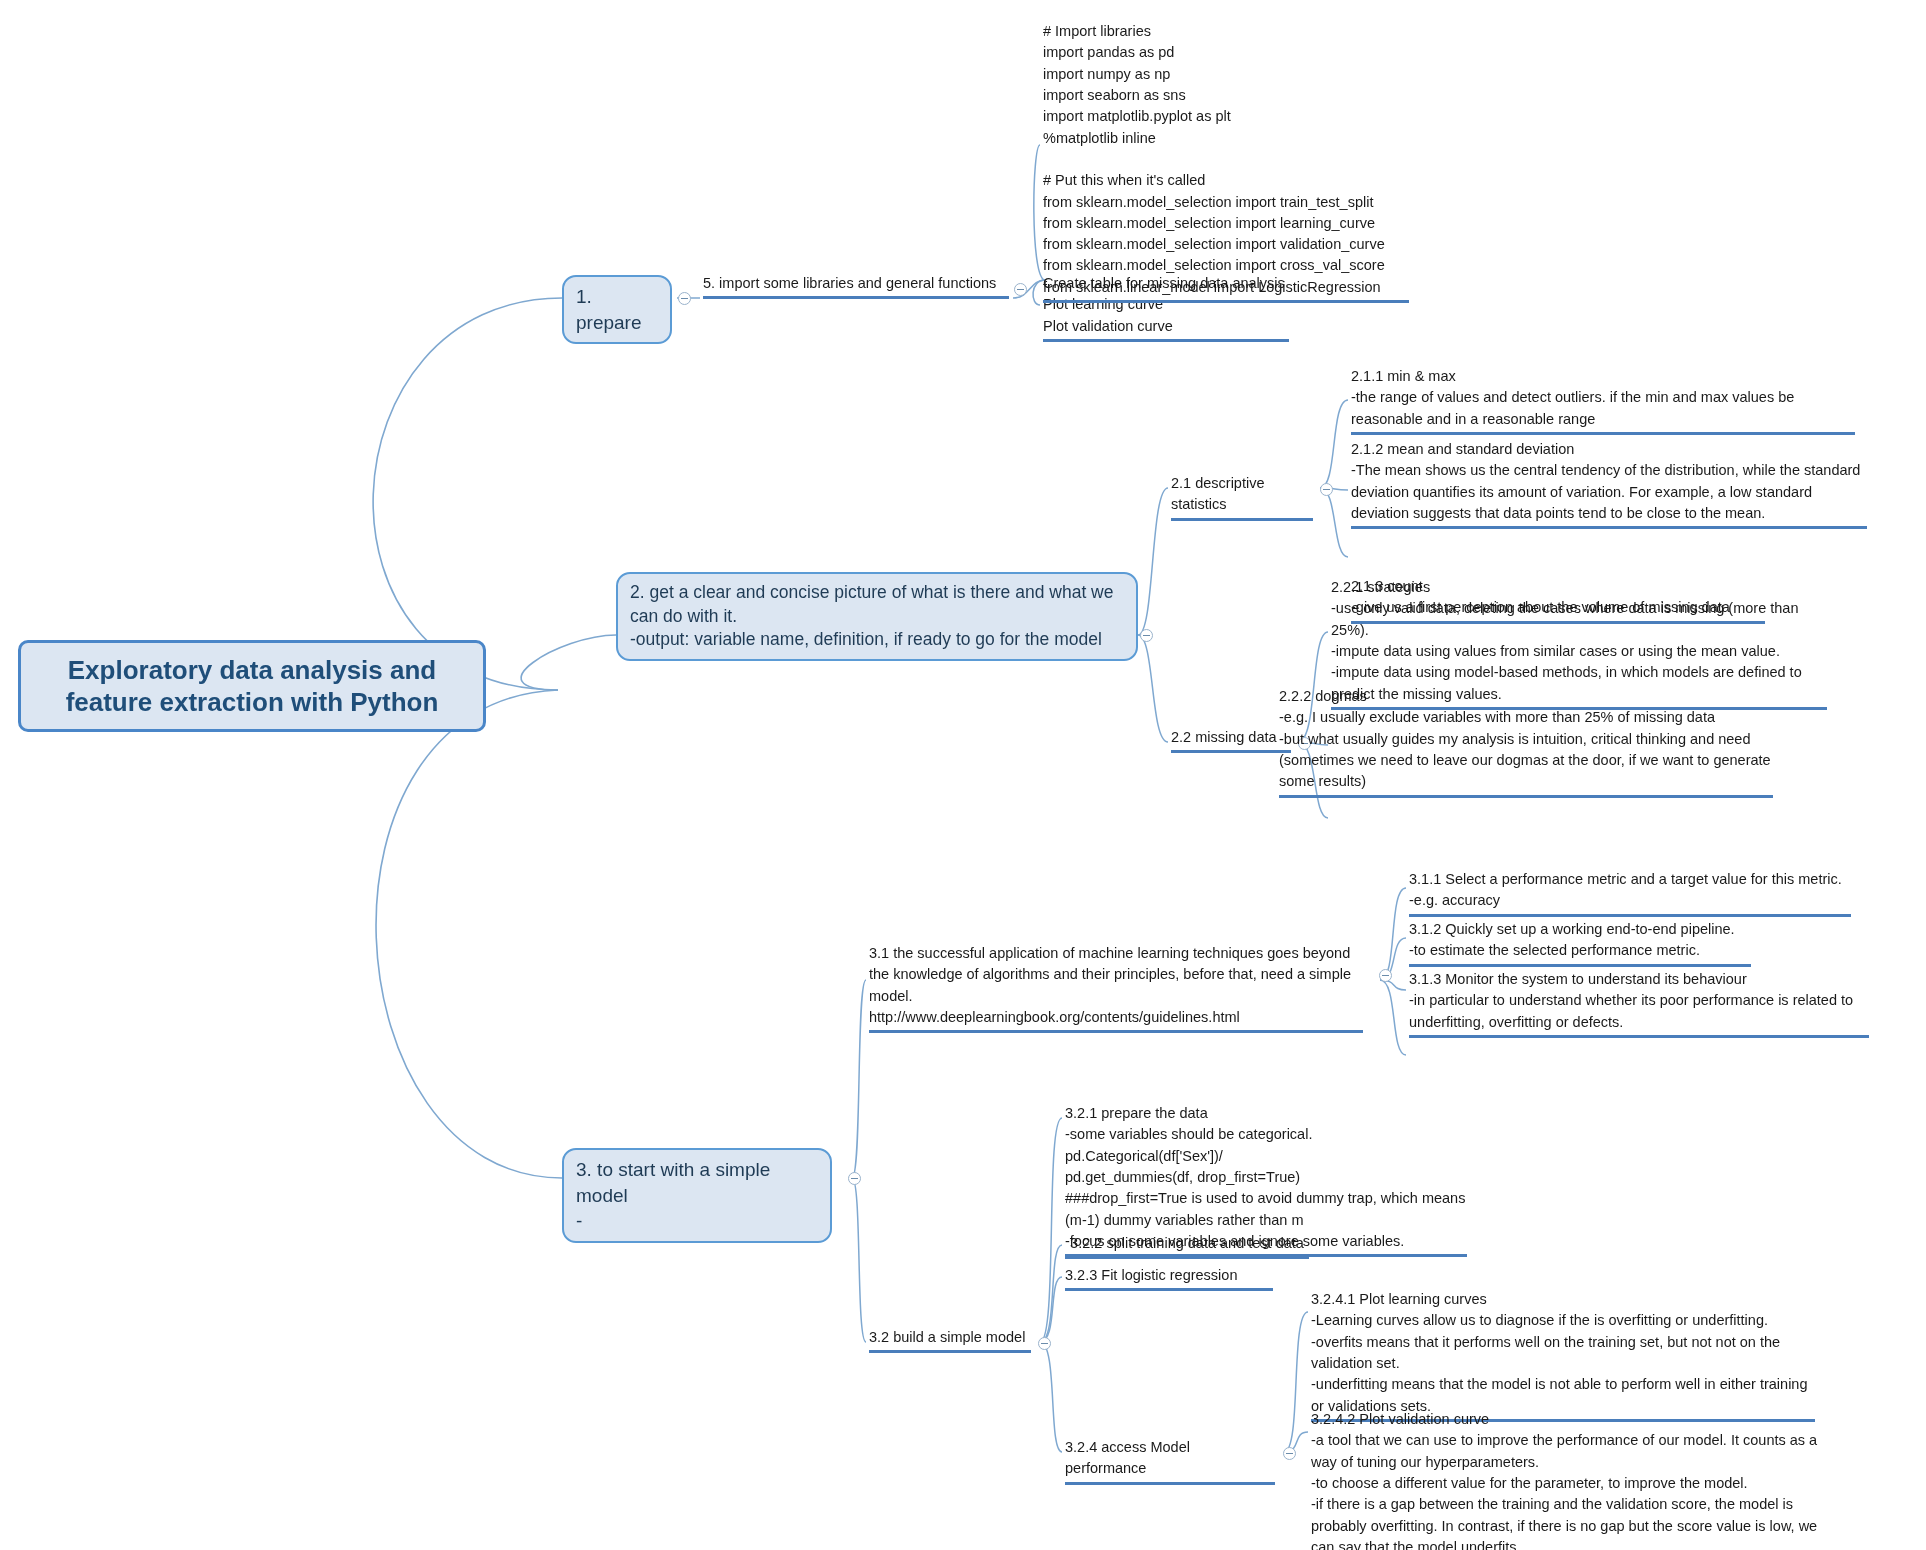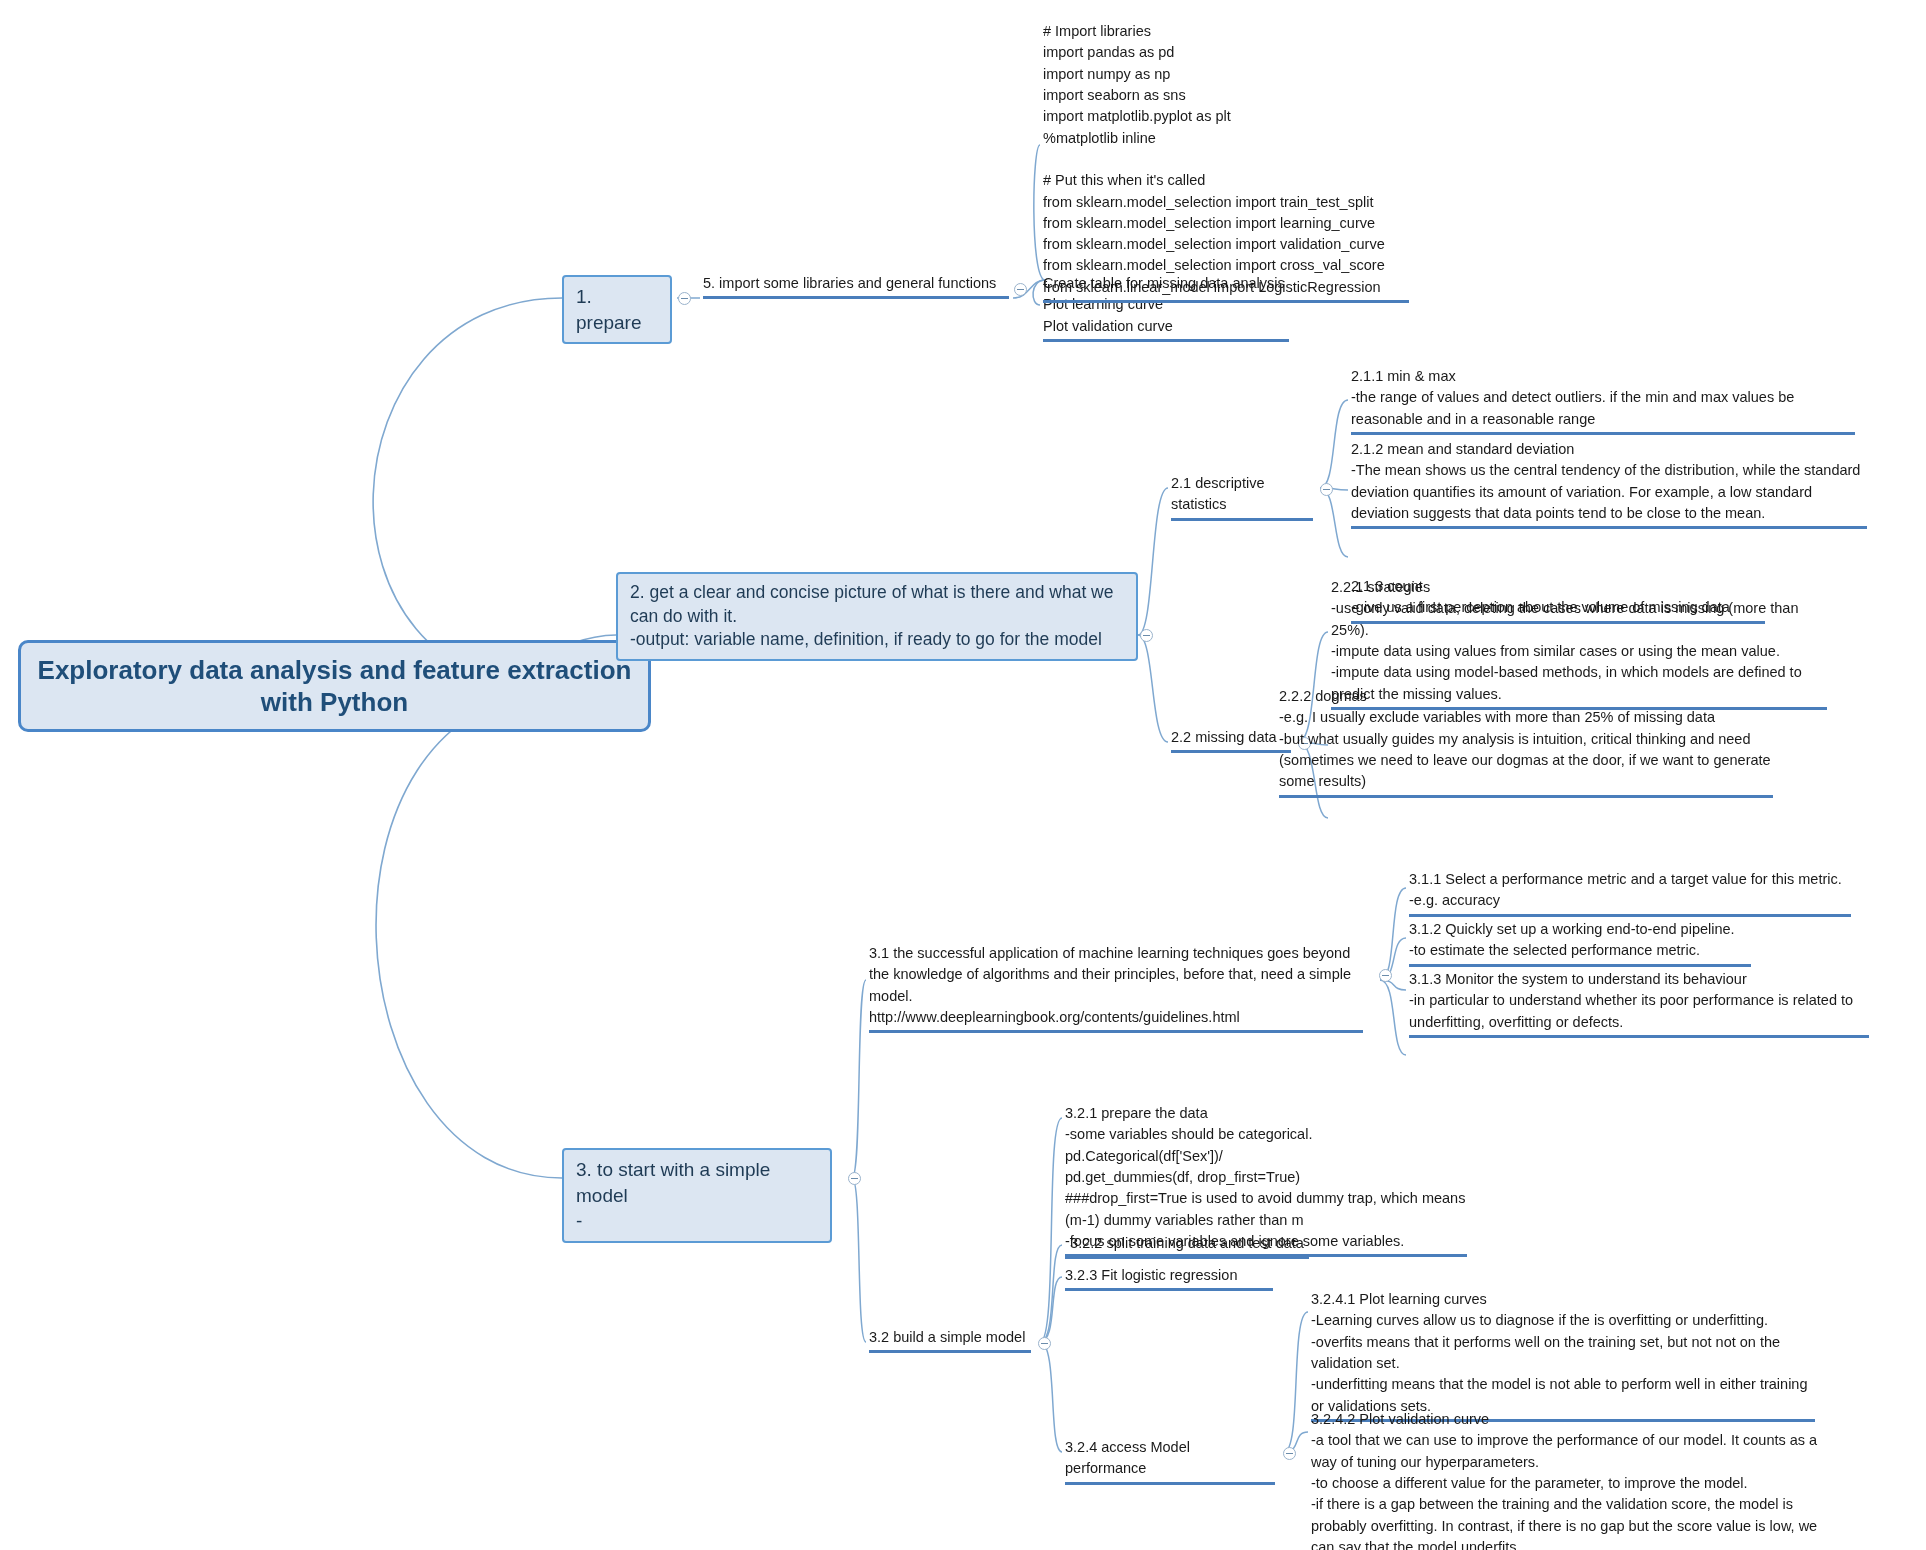--- a/index.html
+++ b/index.html
@@ -46,21 +46,21 @@
     font-size: 26px;
     font-weight: bold;
     color: #1f4e79;
     line-height: 1.25;
   }
 
   
   .l1-node {
     background: #dce6f2;
     border: 2px solid #5b9bd5;
-    border-radius: 4px;
+    border-radius: 14px;
     padding: 7px 12px;
     box-sizing: border-box;
   }
   .l1-node .label {
     font-size: 19px;
     color: #1f3b55;
     line-height: 1.35;
   }
   .l1-node.small .label { font-size: 19px; }
   .l1-node.para .label  { font-size: 17.5px; }
@@ -149,21 +149,21 @@
       <path d="M1040 1342 C 1058 1342, 1045 1118, 1062 1118"></path>
       <path d="M1040 1342 C 1058 1342, 1048 1245, 1062 1245"></path>
       <path d="M1040 1342 C 1058 1342, 1048 1277, 1062 1277"></path>
       <path d="M1040 1342 C 1058 1342, 1048 1452, 1062 1452"></path>
 
       <path d="M1284 1452 C 1302 1452, 1290 1312, 1308 1312"></path>
       <path d="M1284 1452 C 1302 1452, 1292 1432, 1308 1432"></path>
     </g>
   </svg>
 
-  <div class="node root-node" style="left:18px; top:640px; width:633px; height:92px;">
+  <div class="node root-node" style="left:18px; top:640px; width:468px; height:92px;">
     <span class="label">Exploratory data analysis and feature extraction with Python</span>
   </div>
 
   <div class="node l1-node small" style="left:562px; top:275px; width:110px;">
     <span class="label">1. prepare</span>
   </div>
   <div class="toggle" style="left:678px; top:292px;"></div>
 
   <div class="node u-node" style="left:700px; top:272px; width:312px;">
     <div class="label">5. import some libraries and general functions</div>

